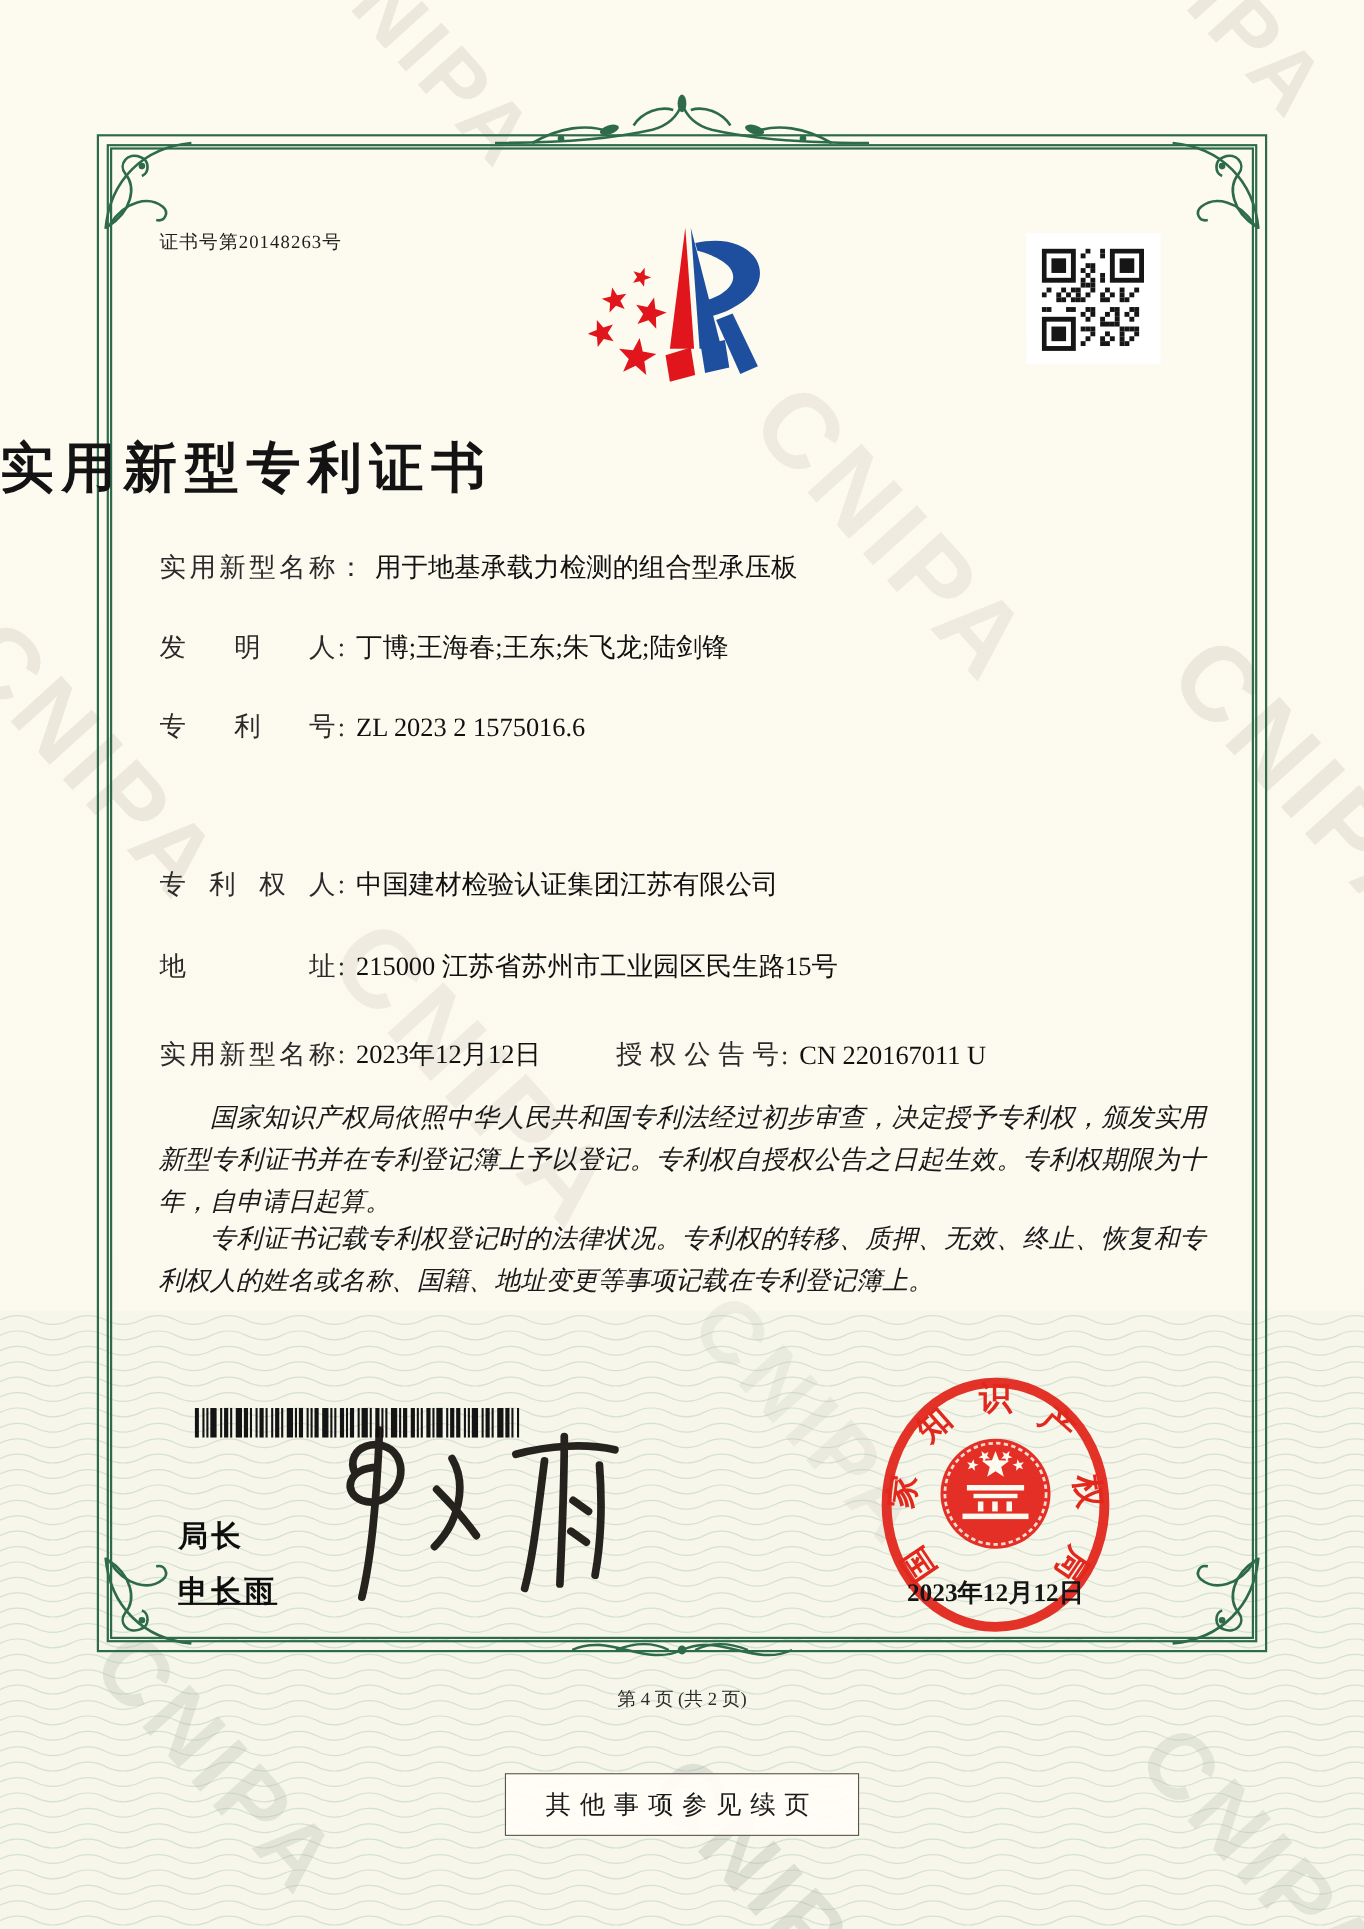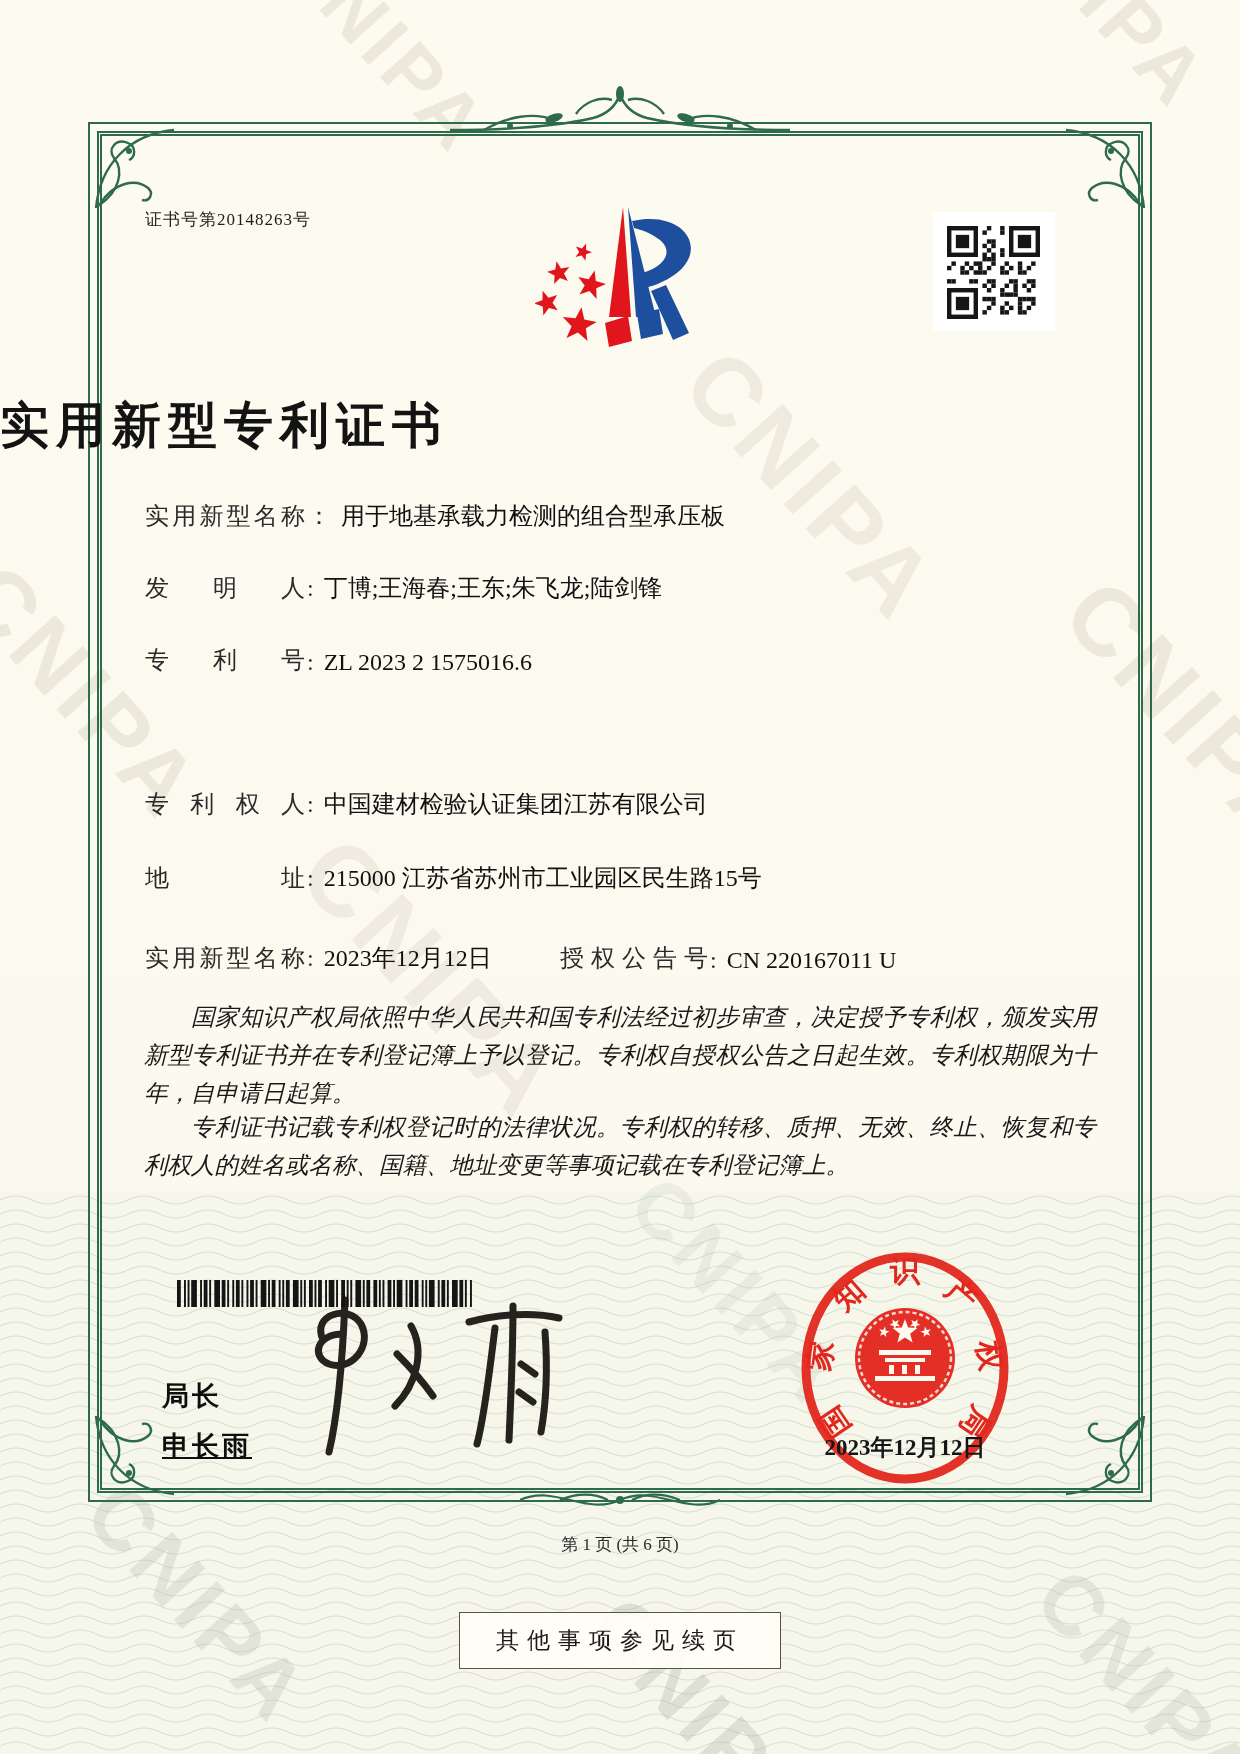--- a/index.html
+++ b/index.html
@@ -443,17 +443,17 @@
           <span class="seal-char" style="left: 23.6953px; top: 105.619px; transform: translate(-50%, -50%) rotate(-82.6667deg);">家</span>
           <span class="seal-char" style="left: 51.8627px; top: 45.1646px; transform: translate(-50%, -50%) rotate(-41.3333deg);">知</span>
           <span class="seal-char" style="left: 108px; top: 21px; transform: translate(-50%, -50%) rotate(0deg);">识</span>
           <span class="seal-char" style="left: 164.137px; top: 45.1646px; transform: translate(-50%, -50%) rotate(41.3333deg);">产</span>
           <span class="seal-char" style="left: 192.305px; top: 105.619px; transform: translate(-50%, -50%) rotate(82.6667deg);">权</span>
           <span class="seal-char" style="left: 178.468px; top: 172.242px; transform: translate(-50%, -50%) rotate(124deg);">局</span>
         </div>
       <div class="seal-date">2023年12月12日</div>
     </div>
 
-    <div class="page-info">第 1 页 (共 6 页)</div>
+    <div class="page-info">第 4 页 (共 2 页)</div>
     <div class="cont-box">其他事项参见续页</div>
 
   </div>
 </div>
 
 </body></html>

